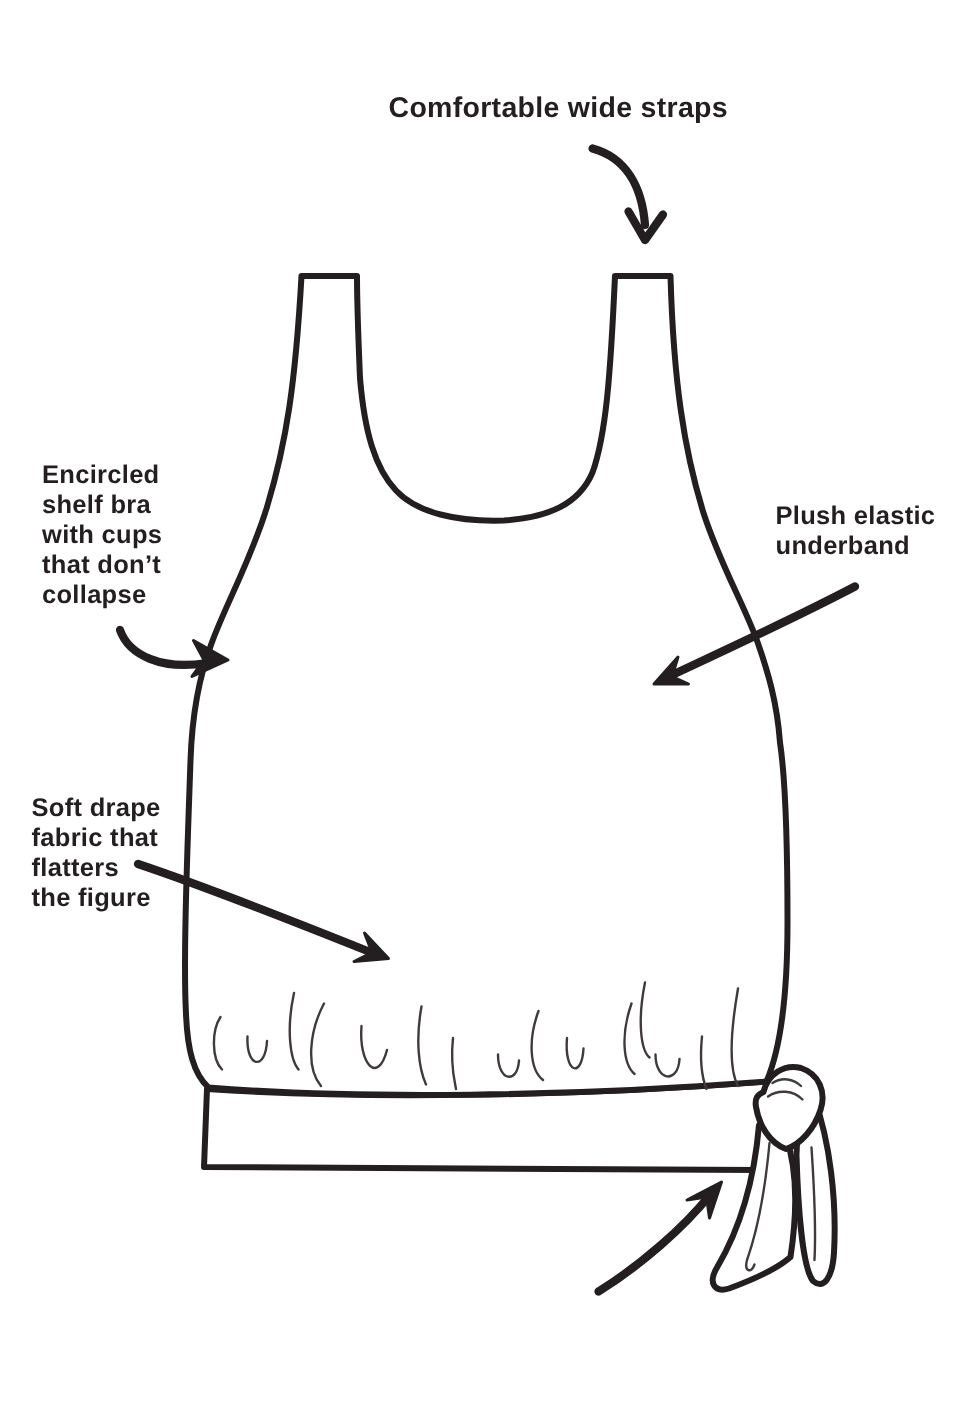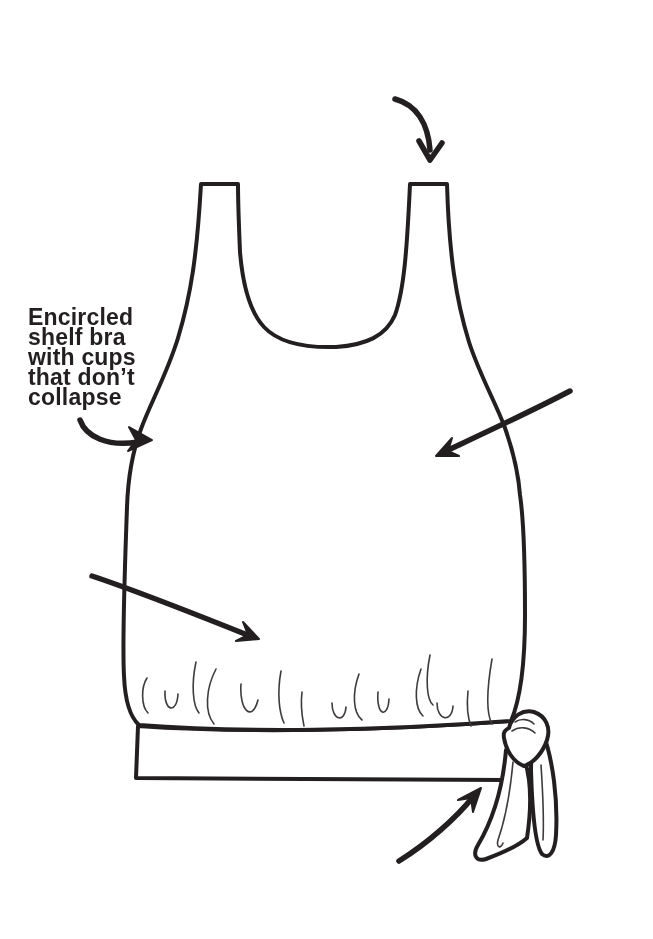--- a/index.html
+++ b/index.html
@@ -16,21 +16,21 @@
   .stage{
     position:relative;width:653px;height:939px;
     background:var(--background);overflow:hidden;
   }
   .stage svg{position:absolute;left:0;top:0;}
   .label{
     position:absolute;
     font-family:"Liberation Sans", sans-serif;
     font-weight:700;
     color:var(--ink);
-    font-size:23px;
+    font-size:17px;
     line-height:20px;
     letter-spacing:.2px;
     white-space:pre-line;
   }
   #label-straps{left:259px;top:63px;font-size:19px;}
   #label-shelf-bra{left:28px;top:307px;}
   #label-underband{left:517px;top:334px;}
   #label-fabric{left:21px;top:529px;}
   #label-side-tie{left:232px;top:851px;}
 
@@ -126,23 +126,30 @@
         <path class="arrow-shaft" d="M 92,576 C 140,592 205,618 245,634"></path>
         <path class="arrow-fhead" d="M 259,639 L 243,622 L 248,635 L 236,641 Z"></path>
       </g>
       <g>
         <path class="arrow-shaft" d="M 399,861 C 428,843 456,818 473,797"></path>
         <path class="arrow-fhead" d="M 481,788 L 473,812 L 471,798 L 458,800 Z"></path>
       </g>
     </g>
   </svg>
 
+  <div class="label" id="label-straps">Comfortable wide straps</div>
 
   <div class="label" id="label-shelf-bra">Encircled
 shelf bra
 with cups
 that don’t
 collapse</div>
 
+  <div class="label" id="label-underband">Plush elastic
+underband</div>
 
+  <div class="label" id="label-fabric">Soft drape
+fabric that
+flatters
+the figure</div>
 
 
 </div>
 
 </body></html>

